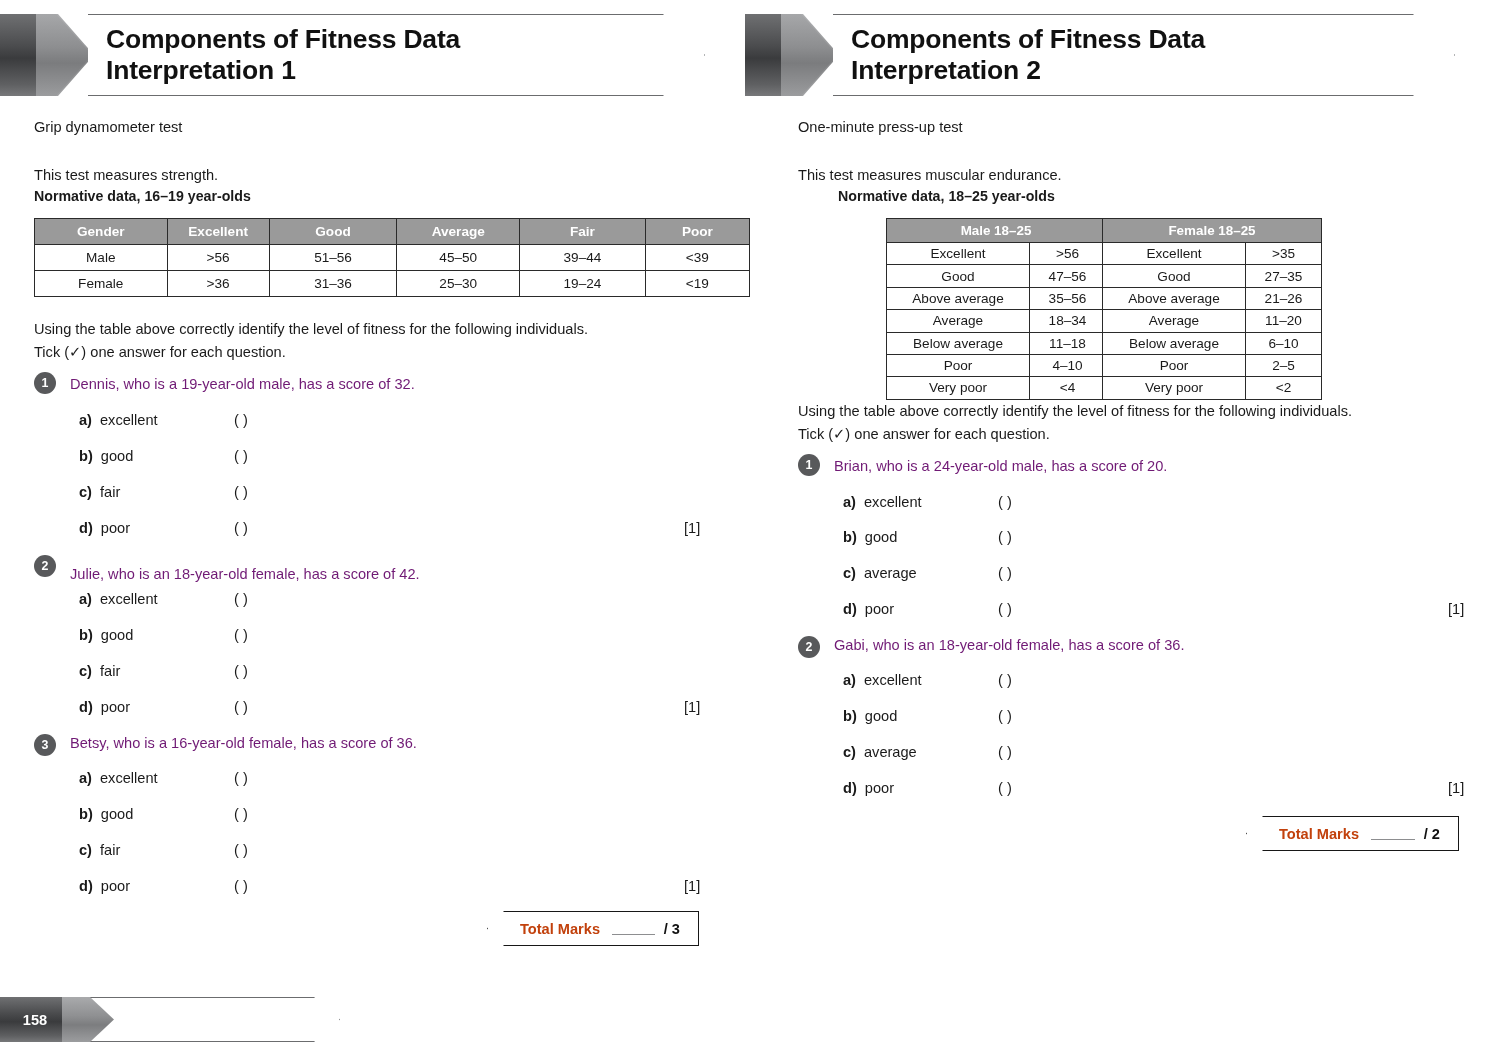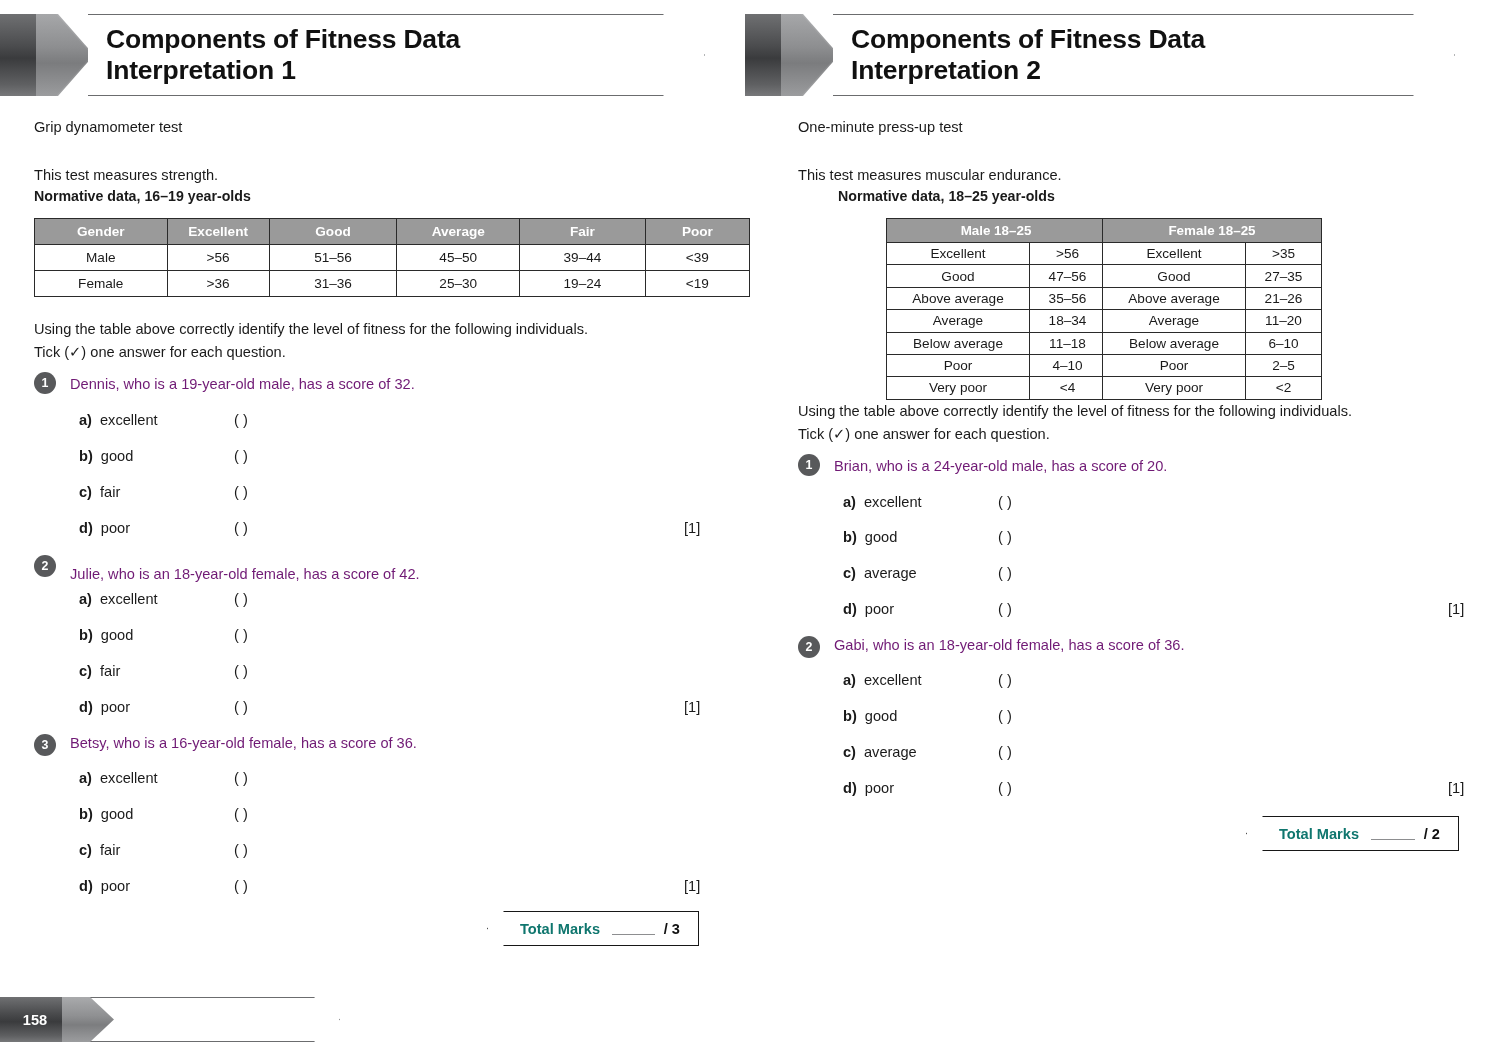--- a/index.html
+++ b/index.html
@@ -183,21 +183,21 @@
     border: 1.6px solid #171717;
     box-sizing: border-box;
     clip-path: polygon(17px 0, 100% 0, 100% 100%, 17px 100%, 0 50%);
     display: flex;
     align-items: center;
   }
   .tm-label {
     margin-left: 32px;
     font-weight: bold;
     font-size: 14.6px;
-    color: #0f766e;
+    color: #c2410c;
   }
   .tm-rule {
     flex: 1;
     height: 0;
     border-bottom: 1.6px solid #8d8e90;
     margin: 11px 9px 0 12px;
   }
   .tm-total {
     font-weight: bold;
     font-size: 14.6px;

